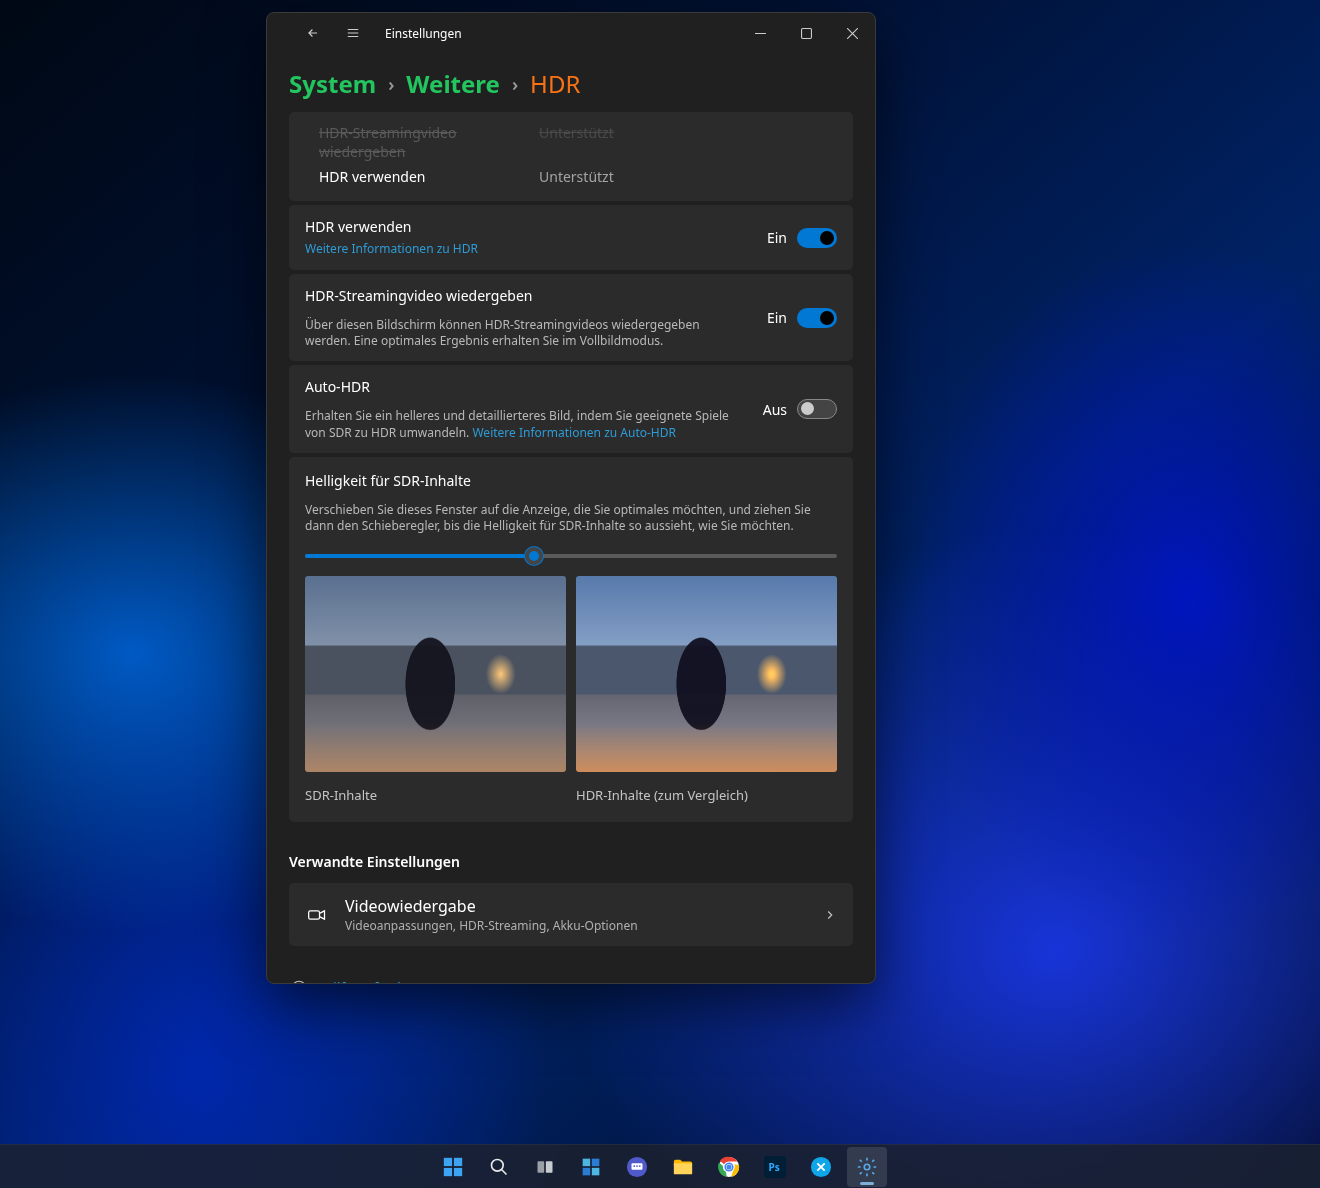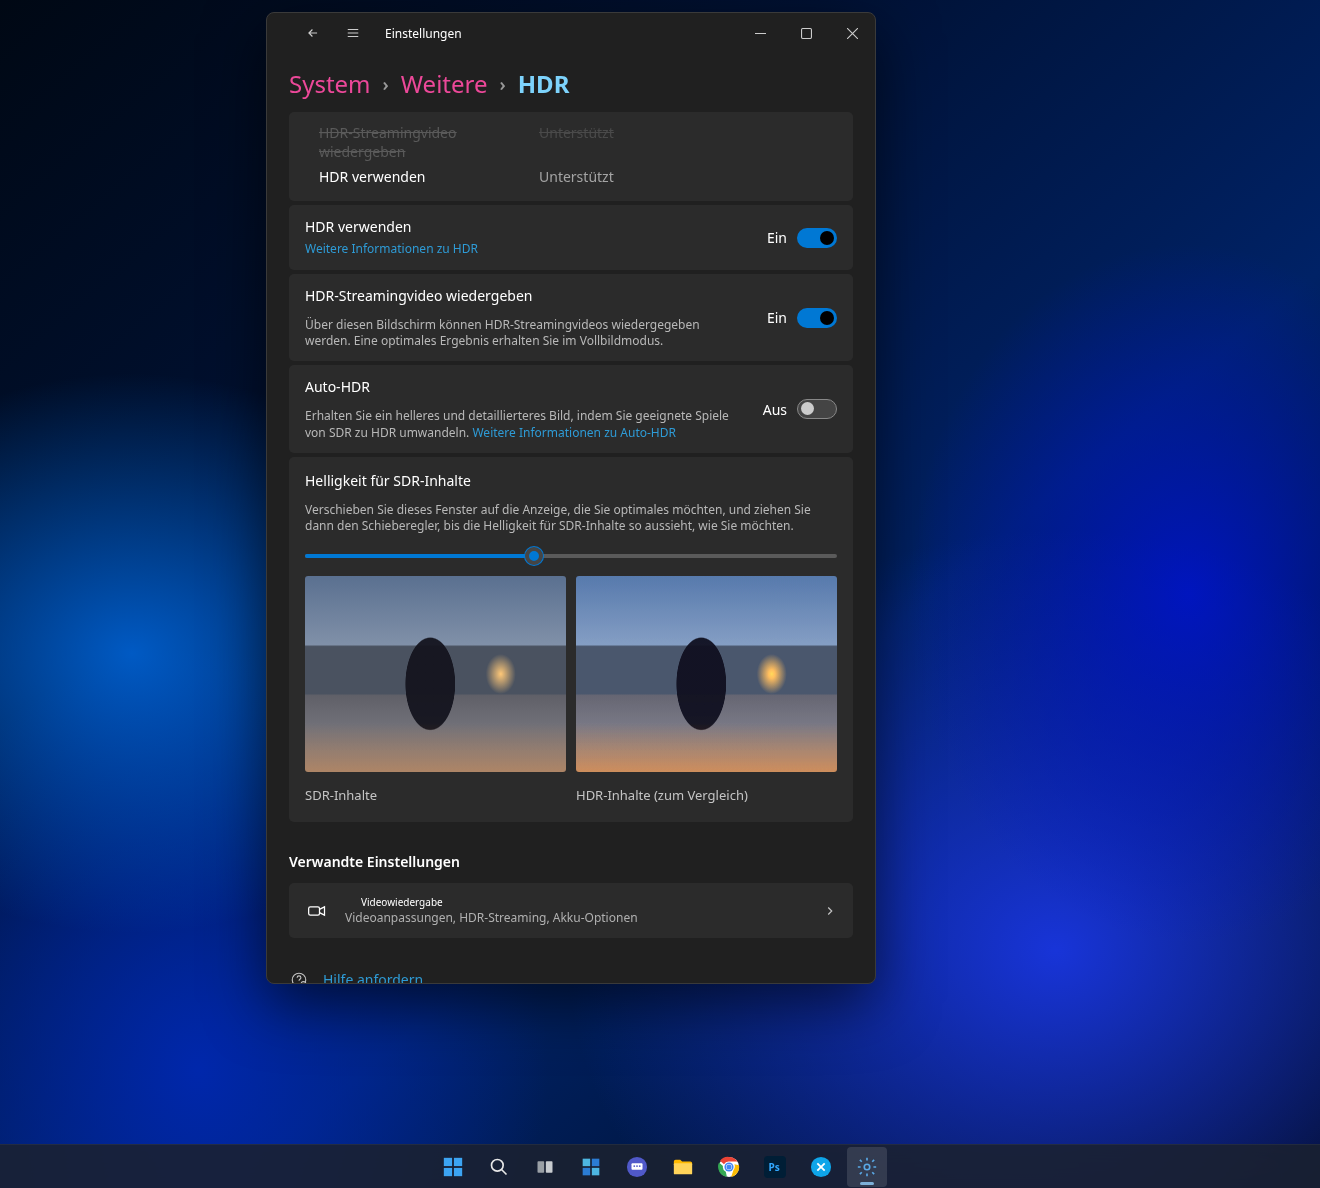--- a/index.html
+++ b/index.html
@@ -11,22 +11,22 @@
     radial-gradient(ellipse 500px 600px at 15% 90%, rgba(0,40,180,0.9), transparent 70%),
     linear-gradient(140deg,#000814 0%,#001133 30%,#002266 60%,#000814 100%);}
   .window{position:absolute;left:266px;top:12px;width:610px;height:972px;background:#202020;border:1px solid #3a3a3a;border-radius:8px;overflow:hidden;display:flex;flex-direction:column;box-shadow:0 20px 60px rgba(0,0,0,0.6);}
   .titlebar{height:40px;display:flex;align-items:center;color:#fff;font-size:12px;}
   .tb-left{display:flex;align-items:center;gap:4px;padding-left:28px;}
   .tb-btn{width:36px;height:32px;display:flex;align-items:center;justify-content:center;color:#ccc;}
   .tb-title{margin-left:10px;font-size:12px;}
   .tb-ctrl{margin-left:auto;display:flex;}
   .tb-ctrl .tb-btn{width:46px;height:32px;}
   .breadcrumb{display:flex;align-items:center;gap:12px;padding:14px 22px 12px;color:#fff;font-size:24px;font-weight:600;}
-  .bc-item{color:#ec4899;font-weight:400;}
-  .bc-item.active{color:#7dd3fc;font-weight:700;}
+  .bc-item{color:#22c55e;font-weight:700;}
+  .bc-item.active{color:#f97316;font-weight:400;}
   .bc-sep{color:#999;font-size:18px;}
   .content{flex:1;overflow-y:auto;padding:0 22px 20px;position:relative;}
   .content::-webkit-scrollbar{width:3px}
   .content::-webkit-scrollbar-thumb{background:#555}
   .card{background:#2b2b2b;border-radius:5px;margin-bottom:4px;padding:12px 16px;color:#fff;}
   .row{display:flex;align-items:center;}
   .row .left{flex:1;}
   .tbl-row{display:flex;padding:3px 30px;}
   .tbl-lab{width:220px;color:#fff;font-size:14px;}
   .tbl-val{color:#a4a4a4;font-size:14px;}
@@ -49,21 +49,21 @@
   .pv-img{width:100%;aspect-ratio:1.33;border-radius:3px;background:
     linear-gradient(to top, rgba(255,120,0,0.3) 0%, transparent 25%),
     radial-gradient(ellipse 30px 40px at 75% 50%, rgba(255,200,120,1), transparent 50%),
     radial-gradient(ellipse 35px 65px at 48% 55%, rgba(20,20,30,0.95), rgba(20,20,30,0.95) 70%, transparent 72%),
     linear-gradient(180deg,#5a7090 0%,#8090a8 35%,#4a5260 36%,#4a5260 60%, #606068 61%, #8a8a92 100%);}
   .pv.hdr .pv-img{filter:saturate(1.4) brightness(1.08) contrast(1.05);}
   .pv-cap{font-size:13px;color:#c4c4c4;margin-top:14px;}
   .section-title{font-size:14px;color:#fff;margin:30px 0 12px;font-weight:600;}
   .nav-card{background:#2b2b2b;border-radius:5px;padding:12px 16px;display:flex;align-items:center;color:#fff;}
   .nav-icon{width:24px;height:24px;margin-right:16px;display:flex;align-items:center;justify-content:center;color:#fff;}
-  .nav-text .t{font-size:10px;margin-left:16px;}
+  .nav-text .t{font-size:16px;}
   .nav-text .s{font-size:12px;color:#b0b0b0;}
   .chev{margin-left:auto;color:#c4c4c4;}
   .footer-link{display:flex;align-items:flex-end;gap:14px;color:#2e9bd6;font-size:14px;padding:8px 0;margin-top:4px;}
   .footer-link .ic{width:20px;display:flex;justify-content:center;color:#c4c4c4;}
   .truncated{color:#555;text-decoration:line-through #555;}
   .taskbar{position:absolute;left:0;right:0;bottom:0;height:44px;background:rgba(26,33,48,0.88);backdrop-filter:blur(20px);display:flex;align-items:center;justify-content:center;gap:6px;border-top:1px solid rgba(255,255,255,0.05);}
   .tb-icon{width:40px;height:40px;display:flex;align-items:center;justify-content:center;border-radius:4px;font-size:18px;position:relative;}
   .tb-icon.active{background:rgba(255,255,255,0.12);}
   .tb-icon.active::after{content:"";position:absolute;bottom:2px;left:50%;transform:translateX(-50%);width:14px;height:3px;background:#7db0d8;border-radius:2px;}
   svg{display:block;}

